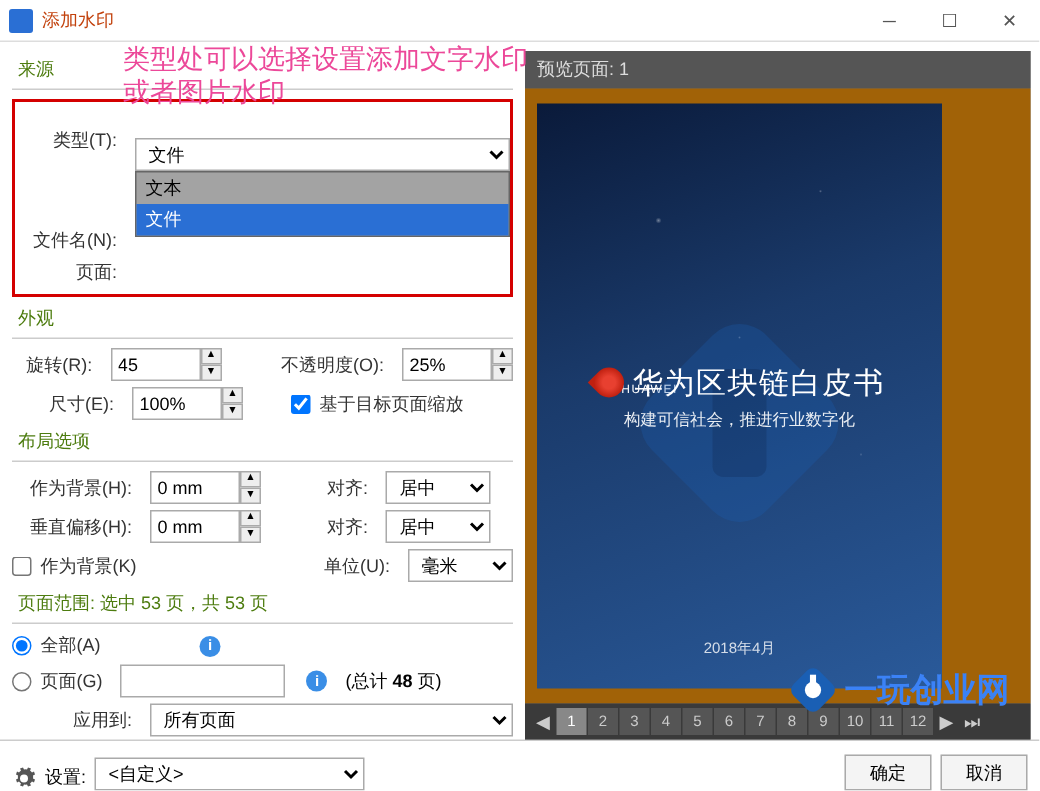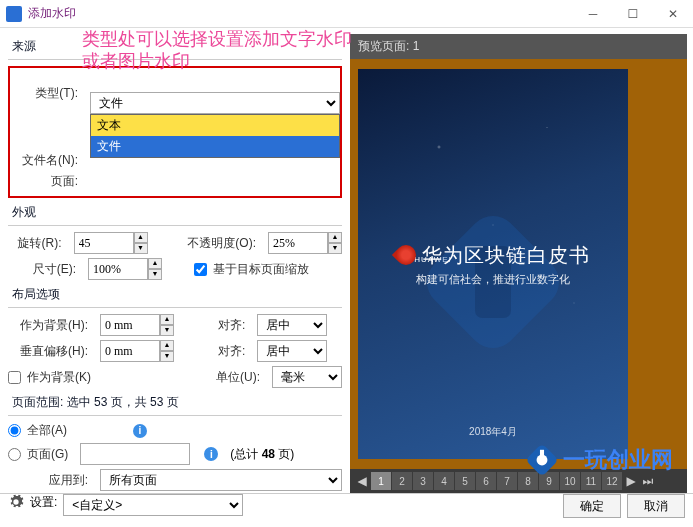--- a/index.html
+++ b/index.html
@@ -1,45 +1,45 @@
 <!DOCTYPE html>
 <html><head>
 <meta charset="utf-8">
 <style>
 * { box-sizing: border-box; margin: 0; padding: 0; font-family: "Microsoft YaHei", sans-serif; }
 body { background: #fff; width: 693px; height: 527px; overflow: hidden; font-size: 12px; }
 
 .titlebar { height: 28px; background: #fff; display: flex; align-items: center; border-bottom: 1px solid #ddd; }
 .titlebar .icon { width: 16px; height: 16px; margin: 0 6px; background: #2a6fd4; border-radius: 2px; }
-.titlebar .title { flex: 1; color: #701a75; }
+.titlebar .title { flex: 1; color: #c2410c; }
 .titlebar .win-btn { width: 40px; height: 28px; display: flex; align-items: center; justify-content: center; color: #555; cursor: pointer; }
 
 .annotation { position: absolute; top: 28px; left: 82px; color: #ec4899; font-size: 18px; font-weight: 500; line-height: 22px; z-index: 10; pointer-events: none; }
 
 .main { display: flex; height: calc(100% - 28px - 34px); }
 .left-panel { width: 350px; padding: 4px 8px; overflow: hidden; }
 .right-panel { flex: 1; background: #6a6a6a; margin: 6px 6px 0 0; display: flex; flex-direction: column; }
 
-.group-label { color: #0f172a; font-size: 12px; margin: 6px 0 4px 4px; }
+.group-label { color: #4d7c0f; font-size: 12px; margin: 6px 0 4px 4px; }
 .hr { border: none; border-top: 1px solid #ccc; margin: 2px 0 6px 0; }
 
 .row { display: flex; align-items: center; margin: 4px 0; gap: 12px; }
 .row label { text-align: right; color: #333; white-space: nowrap; }
 .lbl-w { width: 68px; }
 .lbl-w2 { width: 80px; }
 
 select, input[type=text] { height: 22px; border: 1px solid #aaa; background: #fff; padding: 0 4px; font-size: 12px; }
 .spinner { display: flex; align-items: center; }
-.spinner input { width: 60px; font-family: Liberation Serif, serif; }
+.spinner input { width: 60px; }
 .spin-btns { display: flex; flex-direction: column; }
 .spin-btn { width: 14px; height: 11px; border: 1px solid #aaa; background: #eee; font-size: 7px; line-height: 7px; text-align: center; cursor: pointer; }
 
 .red-box { border: 2px solid #d40000; position: relative; padding-bottom: 2px;}
 .dropdown-open { position: relative; margin-top: 20px; }
-.dropdown-list { position: absolute; top: 22px; left: 0; right: 0; background: #fde047; border: 1px solid #666; z-index: 5; }
+.dropdown-list { position: absolute; top: 22px; left: 0; right: 0; background: #a3a3a3; border: 1px solid #666; z-index: 5; }
 .dropdown-list .opt { padding: 2px 6px; cursor: pointer; }
 .dropdown-list .opt.sel { background: #2a6fd4; color: #fff; }
 
 input[type=checkbox], input[type=radio] { margin-right: 4px; vertical-align: middle; }
 .cb-label { display: flex; align-items: center; gap: 2px; color: #333; }
 
 .info-icon { display:inline-flex; width:14px; height:14px; border-radius:50%; background:#3a8ee6; color:#fff; font-size:10px; align-items:center; justify-content:center; font-weight:bold; margin-left:2px;}
 
 .preview-title { background: #555; color: #ddd; padding: 4px 8px; font-size: 12px; }
 .preview-body { flex: 1; background: #a16207; display: flex; align-items: center; padding: 8px; }
@@ -51,21 +51,21 @@
 .doc-sub { font-size: 11px; margin-top: 8px; opacity: .9; }
 .doc-date { position:absolute; bottom: 20px; font-size:10px; opacity:.8;}
 .watermark-logo { position:absolute; opacity:.28; width:180px; height:180px; top:50%; left:50%; transform: translate(-50%,-40%);}
 .watermark-logo svg { width:100%; height:100%;}
 
 .thumbs { height: 24px; background: #3a3a3a; display: flex; align-items: center; gap: 1px; padding: 0 4px; }
 .thumbs .pg { width: 20px; height: 18px; background: #555; color: #ccc; font-size: 10px; display: flex; align-items: center; justify-content: center; cursor: pointer; }
 .thumbs .pg.active { background: #888; color: #fff; }
 .thumbs .nav { width: 16px; color:#ccc; text-align:center; cursor:pointer;}
 
-.footer { height: 34px; border-top: 1px solid #ccc; display: flex; align-items: flex-start; padding: 0 8px; gap: 6px; }
+.footer { height: 34px; border-top: 1px solid #ccc; display: flex; align-items: flex-end; padding: 0 8px; gap: 6px; }
 .footer .gear { width:16px; height:16px; color:#555; }
 .footer select { flex: 0 0 180px; }
 .footer .spacer { flex: 1; }
 .footer .btn { height: 24px; padding: 0 16px; border: 1px solid #aaa; background: #f4f4f4; cursor: pointer; font-size:12px;}
 
 .brand-overlay { position:absolute; right:20px; bottom:50px; color:#3b82f6; font-size:22px; font-weight:bold; z-index:20; display:flex; align-items:center; gap:4px;}
 .brand-overlay .blogo { width:34px; height:34px; }
 </style>
 </head>
 <body>

